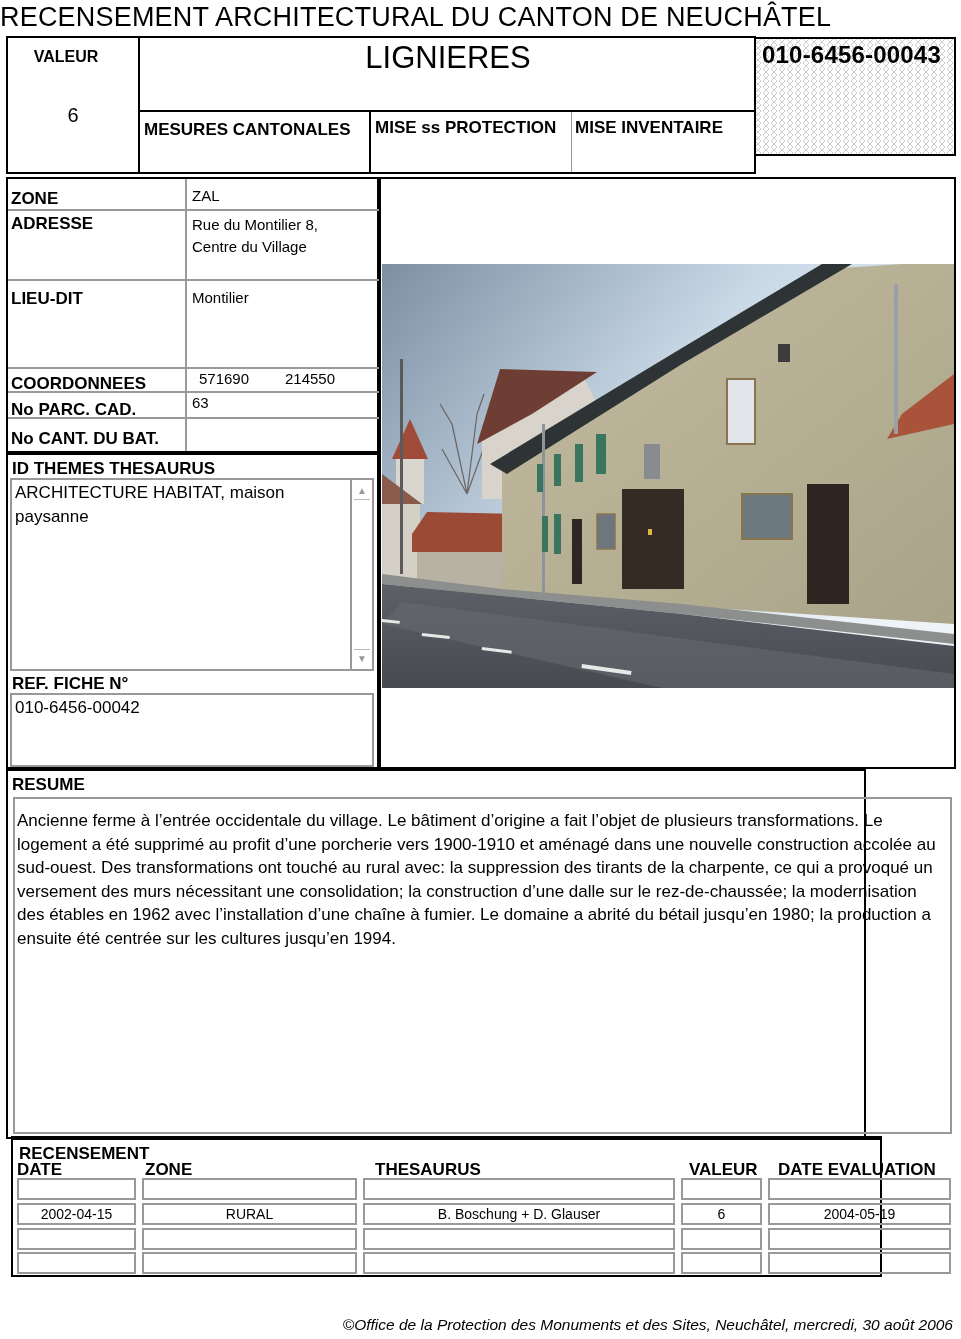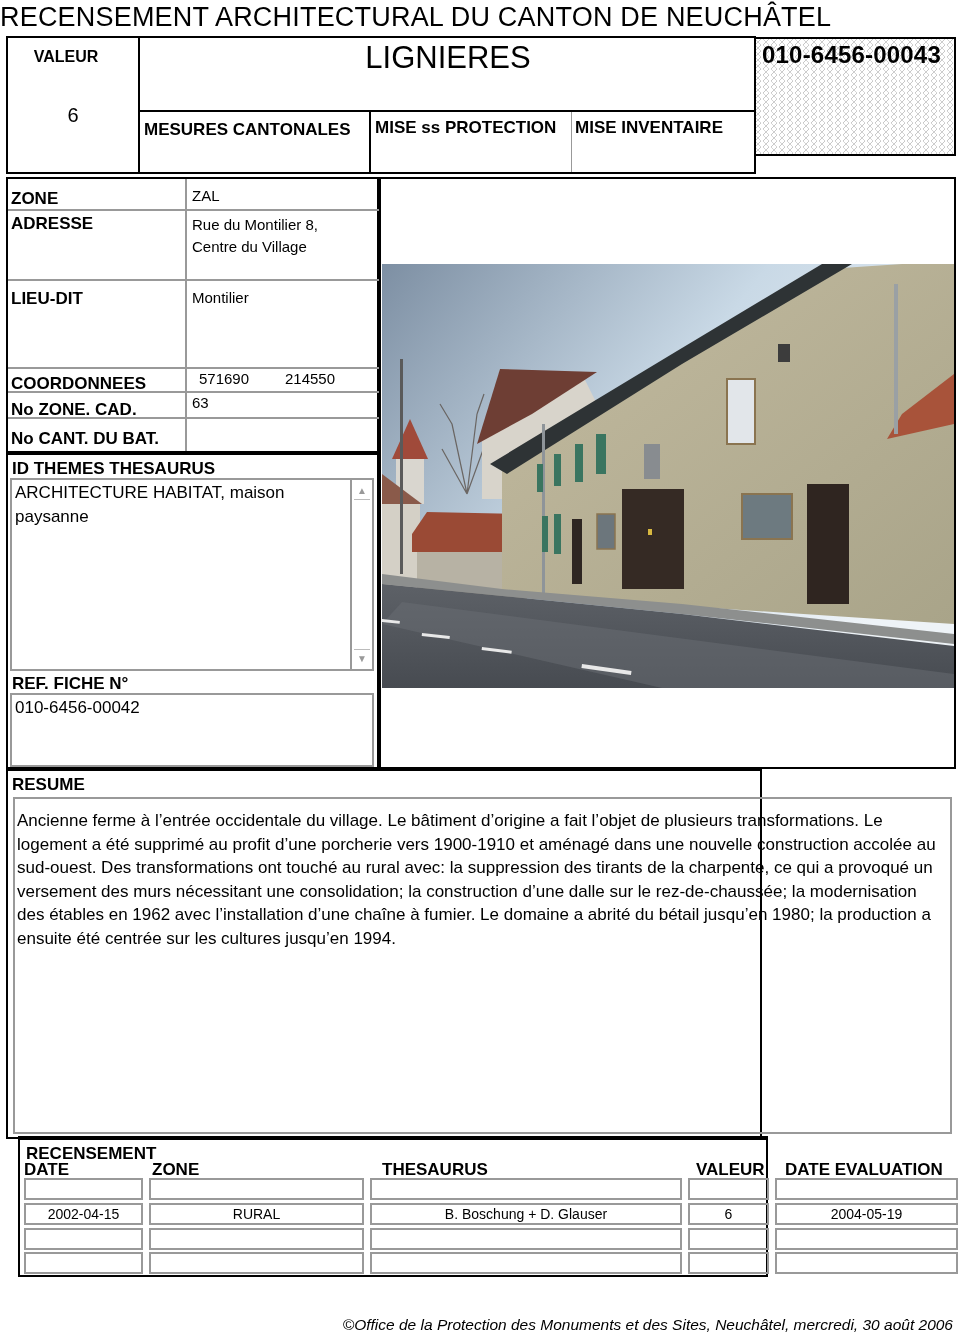--- a/index.html
+++ b/index.html
@@ -40,26 +40,26 @@
 
   .textarea-box { position: absolute; border: 2px solid #999; background: #fff; font-size: 17px; line-height: 24px; padding: 1px 3px; }
   .scroll { position: absolute; right: 0; top: 0; width: 22px; height: 100%; border-left: 2px solid #999; }
   .scroll .arr { position: absolute; left: 2px; width: 16px; height: 18px; display: flex; align-items: center; justify-content: center; color: #999; font-size: 10px; }
 
   
   .photo-block { left: 381px; top: 177px; width: 575px; height: 592px; border: 2px solid #000; border-left: none; }
   .photo { position: absolute; left: 1px; top: 85px; width: 572px; height: 424px; overflow: hidden; }
 
   
-  .resume-block { left: 6px; top: 767px; width: 756px; height: 372px; border: 2px solid #000; border-top: 4px solid #000; }
+  .resume-block { left: 6px; top: 767px; width: 860px; height: 372px; border: 2px solid #000; border-top: 4px solid #000; }
   .resume-block .lbl { position: absolute; left: 4px; top: 4px; font-weight: bold; font-size: 17px; }
   .resume-text { position: absolute; left: 5px; top: 26px; width: 939px; height: 337px; border: 2px solid #999; padding: 10px 2px; font-size: 17px; line-height: 23.5px; }
 
   
-  .rec-block { left: 18px; top: 1136px; width: 750px; height: 141px; border: 2px solid #000; border-top: 4px solid #000; }
+  .rec-block { left: 11px; top: 1136px; width: 871px; height: 141px; border: 2px solid #000; border-top: 4px solid #000; }
   .rec-title { position: absolute; left: 6px; top: 4px; font-weight: bold; font-size: 17px; }
   .colh { position: absolute; top: 20px; font-weight: bold; font-size: 17px; white-space: nowrap; text-align: right; }
   .cell { position: absolute; height: 22px; border: 2px solid #999; font-size: 14px; text-align: center; line-height: 18px; }
 
   .footer { right: 8px; top: 1316px; font-style: italic; font-size: 15.5px; white-space: nowrap; }
 </style>
 </head>
 <body>
 
 <div class="abs main-title">RECENSEMENT ARCHITECTURAL DU CANTON DE NEUCHÂTEL</div>
@@ -99,21 +99,21 @@
   <div class="row" style="top:102px;height:88px">
     <span class="lbl" style="top:8px">LIEU-DIT</span>
     <span class="val" style="top:6px">Montilier</span>
   </div>
   <div class="row" style="top:190px;height:24px;overflow:hidden">
     <span class="lbl" style="top:5px">COORDONNEES</span>
     <span class="val" style="top:-1px;left:191px">571690</span>
     <span class="val" style="top:-1px;left:277px">214550</span>
   </div>
   <div class="row" style="top:214px;height:26px;overflow:hidden">
-    <span class="lbl" style="top:7px">No ZONE. CAD.</span>
+    <span class="lbl" style="top:7px">No PARC. CAD.</span>
     <span class="val" style="top:-1px">63</span>
   </div>
   <div class="row" style="top:240px;height:32px;border-bottom:none">
     <span class="lbl" style="top:10px">No CANT. DU BAT.</span>
     <span class="val" style="top:6px"></span>
   </div>
   <div class="thick" style="top:272px"></div>
 
   <span class="abs" style="left:4px;top:280px;font-weight:bold;font-size:17px;white-space:nowrap">ID THEMES THESAURUS</span>
   <div class="textarea-box" style="left:2px;top:299px;width:364px;height:193px">

